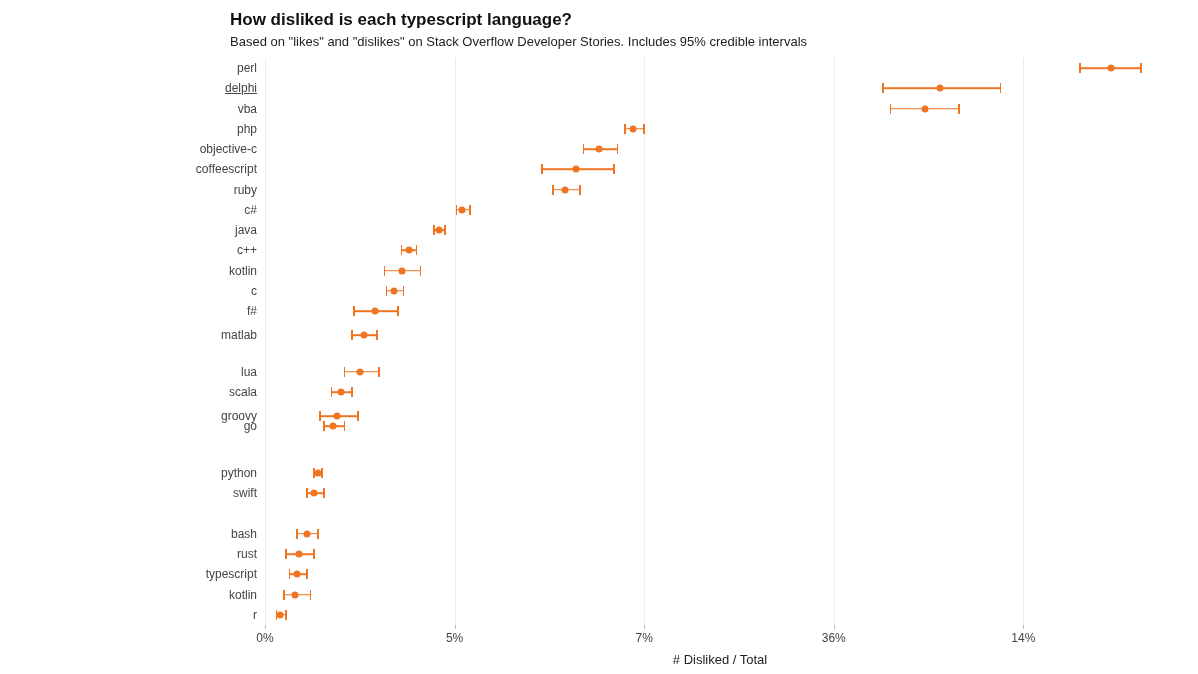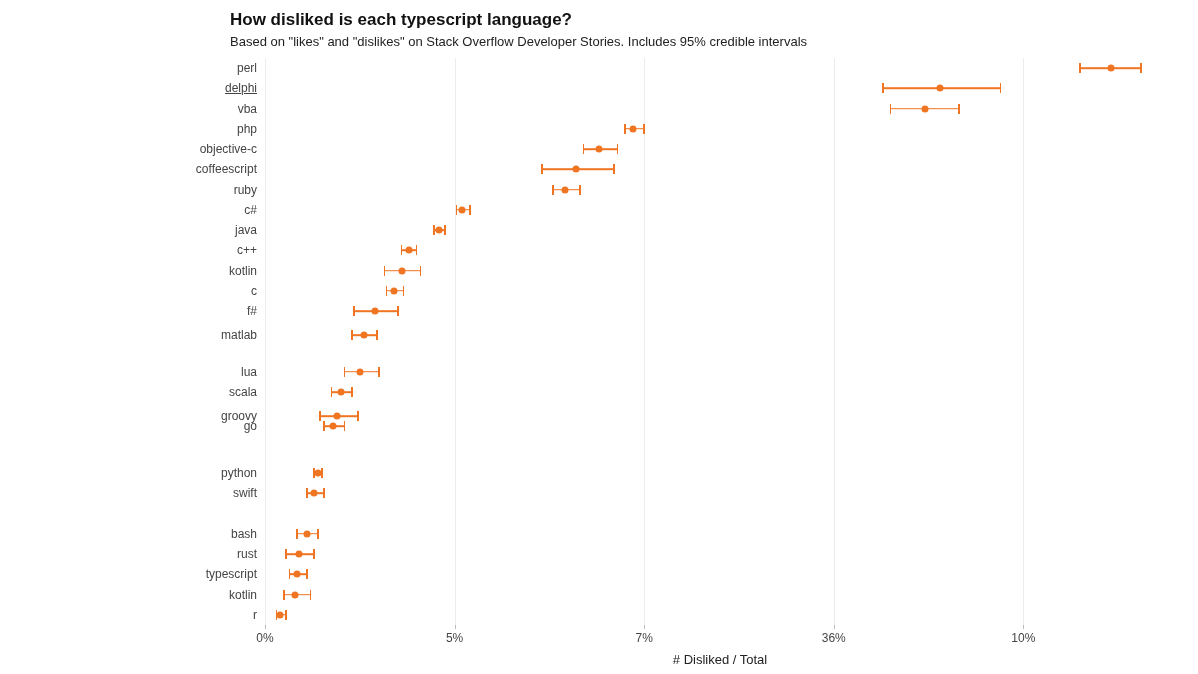--- a/index.html
+++ b/index.html
@@ -128,21 +128,21 @@
       <div class="xtick-mark" style="left: 189.583px;"></div>
       <div class="xtick-label" style="left: 189.583px;">5%</div>
       <div class="gridline" style="left: 379.167px;"></div>
       <div class="xtick-mark" style="left: 379.167px;"></div>
       <div class="xtick-label" style="left: 379.167px;">7%</div>
       <div class="gridline" style="left: 568.75px;"></div>
       <div class="xtick-mark" style="left: 568.75px;"></div>
       <div class="xtick-label" style="left: 568.75px;">36%</div>
       <div class="gridline" style="left: 758.333px;"></div>
       <div class="xtick-mark" style="left: 758.333px;"></div>
-      <div class="xtick-label" style="left: 758.333px;">10%</div>
+      <div class="xtick-label" style="left: 758.333px;">14%</div>
       <div class="row" style="top: 0px; height: 20.25px;">
         <div class="ytick" style="left: -258px; top: 50%;">perl</div>
         <div class="errbar" style="left: 815.208px; width: 60.6667px;"></div>
         <div class="cap" style="left: 814.408px;"></div>
         <div class="cap" style="left: 875.075px;"></div>
         <div class="dot" style="left: 845.542px;"></div>
       </div>
       <div class="row" style="top: 20.25px; height: 20.25px;">
         <div class="ytick" style="left: -258px; top: 50%; text-decoration: underline;">delphi</div>
         <div class="errbar" style="left: 618.042px; width: 117.542px;"></div>

